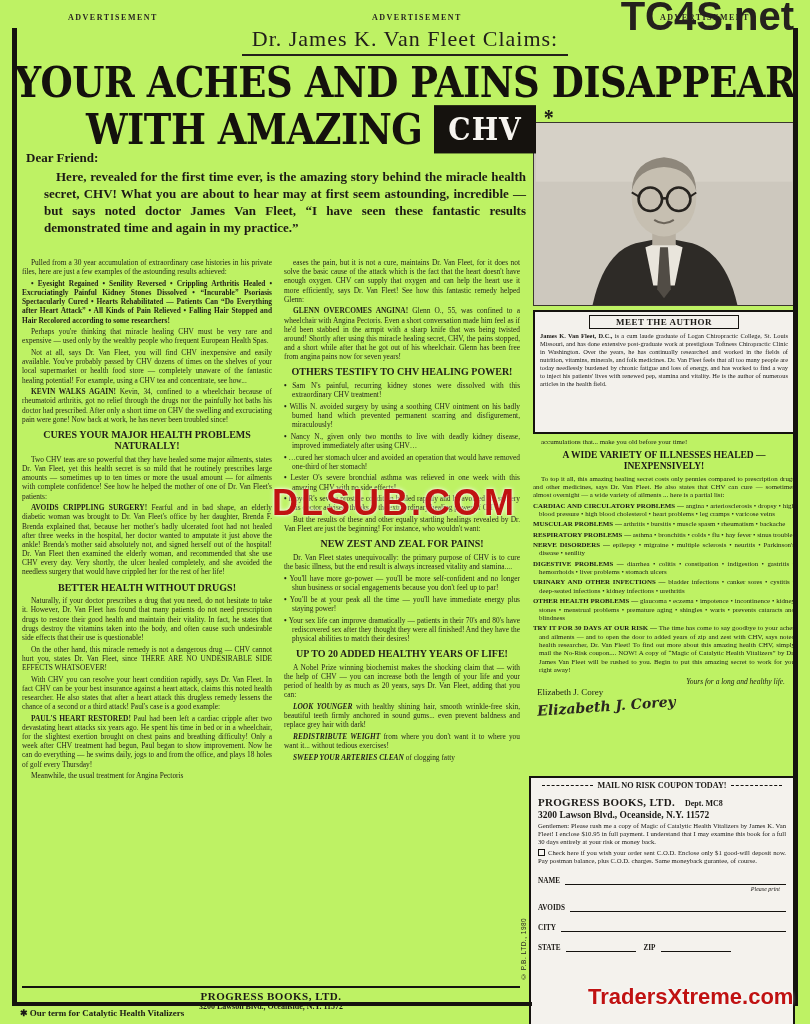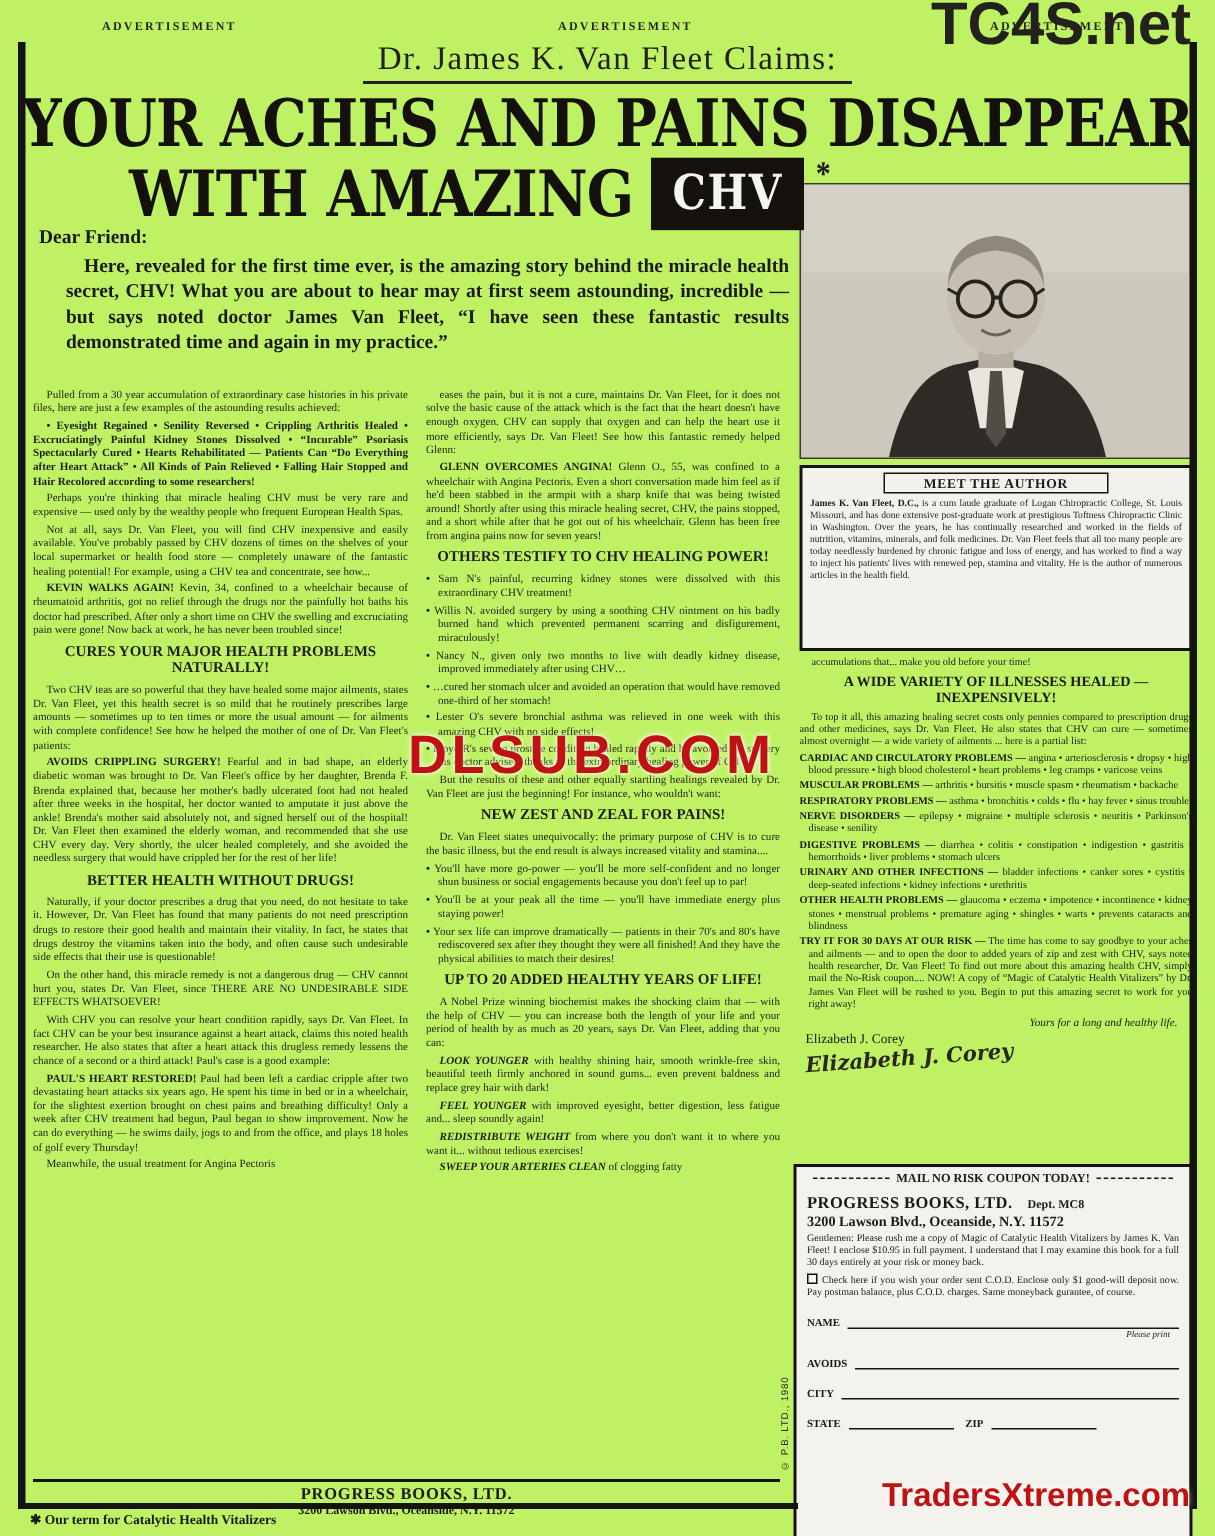--- a/index.html
+++ b/index.html
@@ -174,21 +174,20 @@
     <div class="bul">Lloyd R's severe prostate condition healed rapidly and he avoided the surgery his doctor advised, thanks to the extraordinary healing power of CHV!</div>
     <p>But the results of these and other equally startling healings revealed by Dr. Van Fleet are just the beginning! For instance, who wouldn't want:</p>
     <div class="colhead">NEW ZEST AND ZEAL FOR PAINS!</div>
     <p>Dr. Van Fleet states unequivocally: the primary purpose of CHV is to cure the basic illness, but the end result is always increased vitality and stamina....</p>
     <div class="bul">You'll have more go-power — you'll be more self-confident and no longer shun business or social engagements because you don't feel up to par!</div>
     <div class="bul">You'll be at your peak all the time — you'll have immediate energy plus staying power!</div>
     <div class="bul">Your sex life can improve dramatically — patients in their 70's and 80's have rediscovered sex after they thought they were all finished! And they have the physical abilities to match their desires!</div>
     <div class="colhead">UP TO 20 ADDED HEALTHY YEARS OF LIFE!</div>
     <p>A Nobel Prize winning biochemist makes the shocking claim that — with the help of CHV — you can increase both the length of your life and your period of health by as much as 20 years, says Dr. Van Fleet, adding that you can:</p>
     <p><span class="cta-lead">LOOK YOUNGER</span><span> with healthy shining hair, smooth wrinkle-free skin, beautiful teeth firmly anchored in sound gums... even prevent baldness and replace grey hair with dark!</span></p>
-    <p><span class="cta-lead">FEEL YOUNGER</span><span> with improved eyesight, better digestion, less fatigue and... sleep soundly again!</span></p>
     <p><span class="cta-lead">REDISTRIBUTE WEIGHT</span><span> from where you don't want it to where you want it... without tedious exercises!</span></p>
     <p><span class="cta-lead">SWEEP YOUR ARTERIES CLEAN</span><span> of clogging fatty</span></p>
   </div>
 
   <div class="publisher">
     <div class="pub-name">PROGRESS BOOKS, LTD.</div>
     <div class="pub-addr">3200 Lawson Blvd., Oceanside, N.Y. 11572</div>
   </div>
   <div class="copyright-vert">© P.B. LTD., 1980</div>
 

